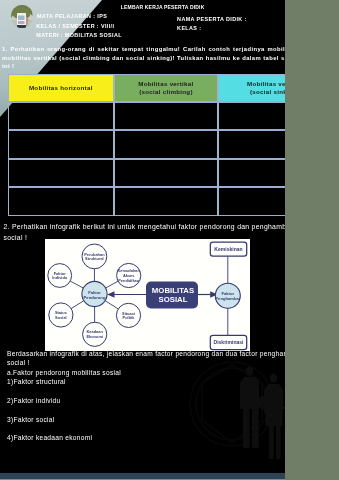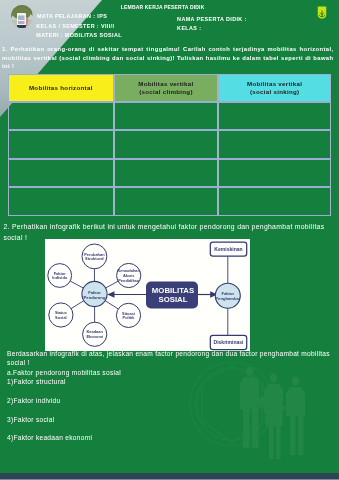--- a/index.html
+++ b/index.html
@@ -2,22 +2,22 @@
 <html><head>
 <meta charset="utf-8">
 <style>
   * { box-sizing: border-box; margin: 0; padding: 0; }
   html, body {
     width: 339px; height: 480px; overflow: hidden;
     font-family: "Liberation Sans", sans-serif;
     background: #707d67;
   }
   #page {
-    position: relative; width: 339px; height: 480px;
-    background: #15803d;
+    position: relative; width: 285px; height: 480px;
+    background: #000000;
     overflow: hidden;
   }
 
   
   #bg-wm { position:absolute; left:0; top:0; width:339px; height:480px; opacity:0.055; filter:blur(0.6px); }
 
   
   #hdr-corner2 {
     position:absolute; left:0; top:0; width:104px; height:118px;
     background: linear-gradient(176deg, #c6d2d4 0%, #bccacd 35%, #a8bbbd 70%, #8fa5a8 100%);

